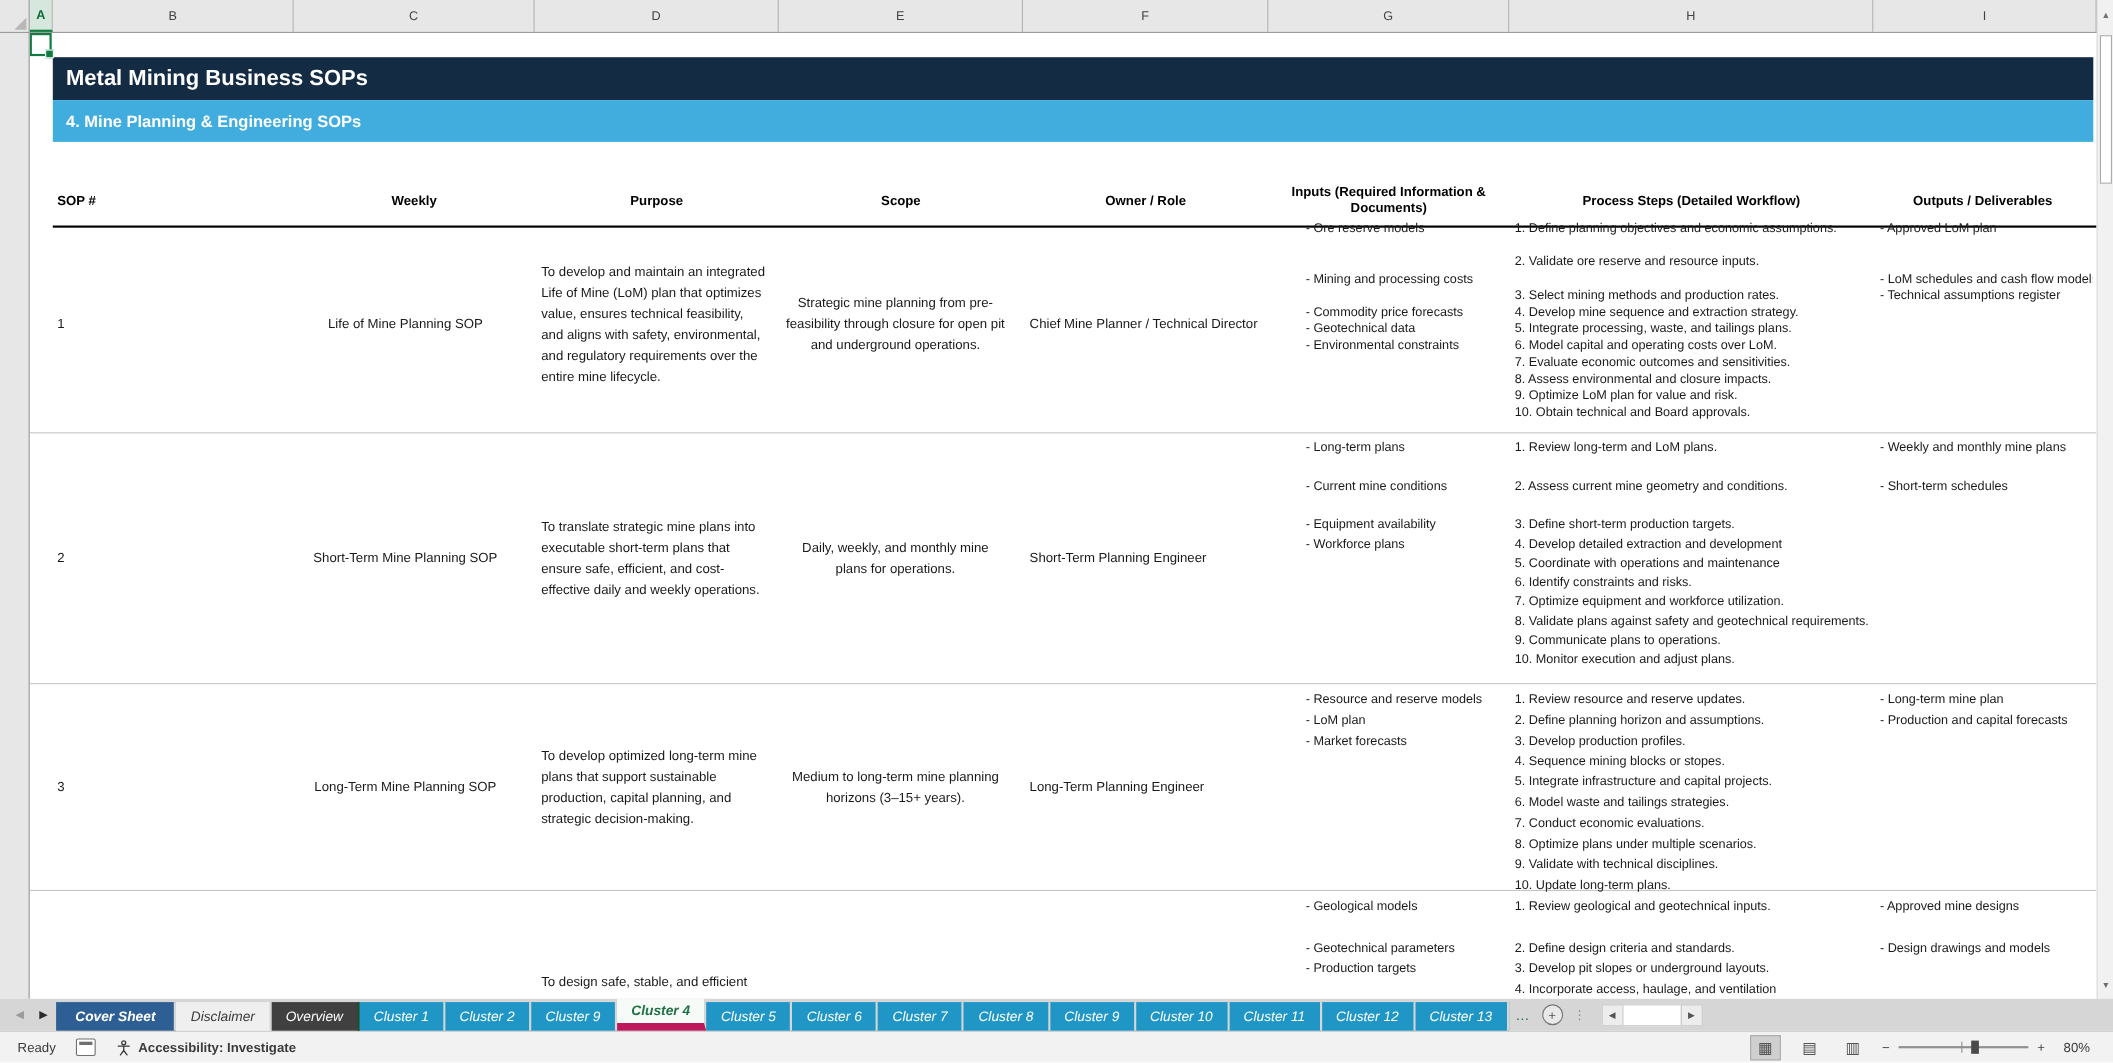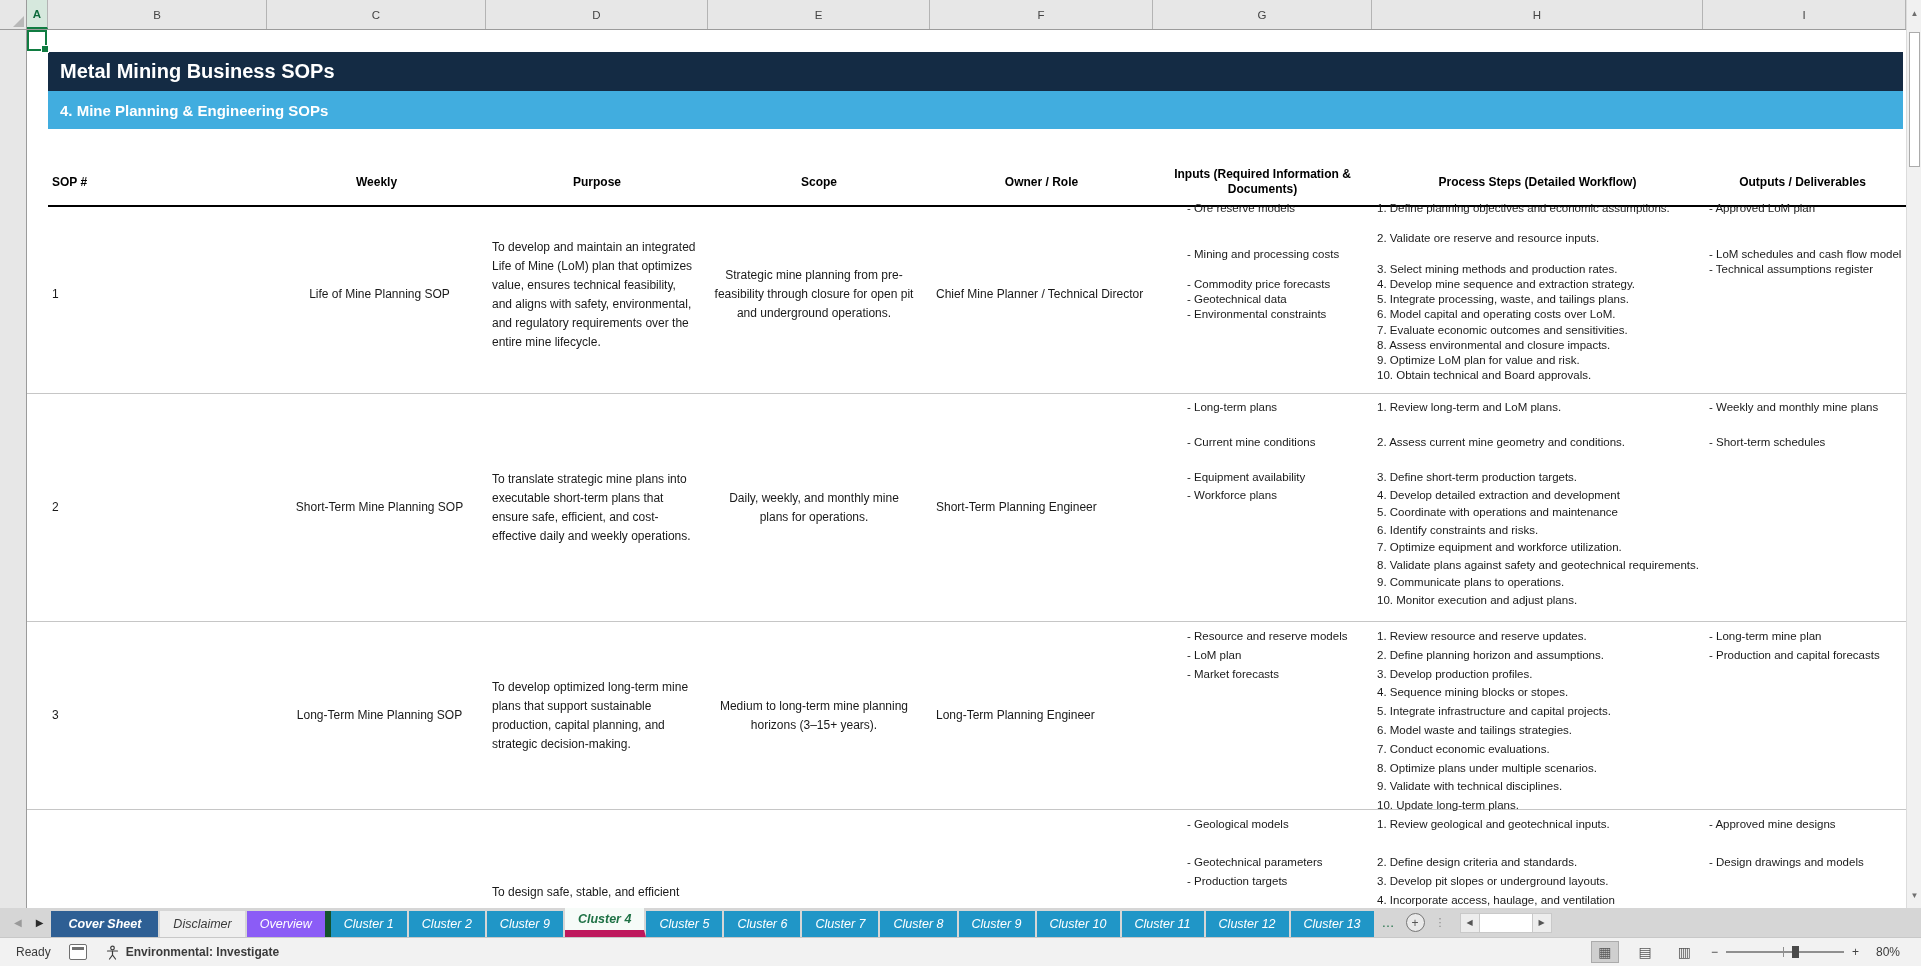--- a/index.html
+++ b/index.html
@@ -37,21 +37,21 @@
   
   #thead{left:0;top:159px;width:1906px;height:48px;}
   #thead .hline{position:absolute;left:48px;top:46px;width:1858px;height:2px;background:#000;}
   .hcell{position:absolute;top:0;height:46px;display:flex;align-items:center;justify-content:center;
     text-align:center;font-weight:bold;font-size:12px;color:#000;line-height:15px;}
   .hcell.left{justify-content:flex-start;padding-left:4px;box-sizing:border-box;}
 
   .trow{position:absolute;left:0;width:1906px;}
   .trow.bline{border-bottom:1px solid #C6C6C6;box-sizing:border-box;}
   .cell{position:absolute;top:0;height:100%;box-sizing:border-box;font-size:12px;line-height:19px;}
-  .cb{left:48px;width:219px;} .cc{left:270px;width:219px;} .cd{left:486px;width:222px;}
+  .cb{left:48px;width:219px;} .cc{left:259px;width:219px;} .cd{left:486px;width:222px;}
   .ce{left:708px;width:222px;} .cf{left:930px;width:223px;} .cg{left:1153px;width:219px;margin-left:28px;}
   .ch{left:1372px;width:331px;} .ci{left:1703px;width:199px;overflow:hidden;}
   .mid{display:flex;align-items:center;}
   .bot{display:flex;align-items:flex-end;padding-bottom:6px;}
   .ctr{justify-content:center;text-align:center;}
   .cb.mid{padding-left:4px;}
   .cd{padding-left:6px;padding-right:10px;}
   .ce{padding-left:6px;padding-right:16px;text-align:center;}
   .cf{padding-left:6px;}
   .pre{white-space:pre-wrap;font-size:11.5px;}
@@ -71,21 +71,21 @@
 
   
   #tabbar{left:0;top:908px;width:1921px;height:29px;background:#D6D6D6;display:flex;align-items:flex-end;z-index:6;}
   #tabnav{display:flex;align-items:center;height:29px;padding:0 8px 0 14px;gap:14px;}
   .navarr{font-size:10px;color:#9a9a9a;}
   .navarr.on{color:#2b2b2b;}
   #tabs{display:flex;align-items:flex-end;height:29px;font-style:italic;}
   .tab{height:26px;display:flex;align-items:center;padding:0 13px;font-size:12.5px;white-space:nowrap;box-sizing:border-box;cursor:default;}
   .tab.cover{background:#2E5F94;color:#fff;font-weight:bold;padding:0 17px;border-right:2px solid #D6D6D6;}
   .tab.plain{background:#EFEFEF;color:#3b3b3b;border-right:2px solid #D6D6D6;}
-  .tab.overview{background:#8b5cf6;color:#fff;border-right:6px solid #14532d;}
+  .tab.overview{background:#404040;color:#fff;border-right:2px solid #14532d;}
   .tab.cluster{background:#2096C7;color:#fff;border-right:2px solid #D6D6D6;}
   .tab.active{background:#F6FBF8;color:#1E7145;font-weight:bold;height:29px;border-bottom:7px solid #be185d;border-right:2px solid #D6D6D6;}
   #tabextras{display:flex;align-items:center;height:29px;gap:10px;padding-left:6px;}
   #dots{font-size:13px;color:#1E7145;letter-spacing:1px;}
   #newsheet{width:17px;height:17px;border:1px solid #777;border-radius:50%;display:flex;align-items:center;justify-content:center;font-size:12px;color:#555;background:#E9E9E9;}
   #splitter{color:#8a8a8a;font-size:11px;}
   #hscroll{margin-left:4px;display:flex;align-items:center;height:29px;}
   #hscroll .harr{width:20px;height:20px;background:#EDEDED;border:1px solid #C9C9C9;display:flex;align-items:center;justify-content:center;font-size:8px;color:#555;box-sizing:border-box;}
   #hthumb{width:52px;height:20px;background:#fff;border:1px solid #C9C9C9;border-left:none;border-right:none;box-sizing:border-box;}
 
@@ -398,21 +398,21 @@
 
 <div class="abs" id="statusbar">
   <div class="lft">
     <span>Ready</span>
     <span id="macroicon"></span>
     <span id="accwrap">
       <svg width="15" height="15" viewBox="0 0 15 15">
         <circle cx="7.5" cy="3" r="1.8" fill="none" stroke="#3b3b3b" stroke-width="1.2"></circle>
         <path d="M2.5 6 L12.5 6 M7.5 6 L7.5 10 M7.5 10 L4.5 14 M7.5 10 L10.5 14" fill="none" stroke="#3b3b3b" stroke-width="1.2" stroke-linecap="round"></path>
       </svg>
-      <span>Environmental: Investigate</span>
+      <span>Accessibility: Investigate</span>
     </span>
   </div>
   <div class="rgt">
     <span class="viewico pressed">▦</span>
     <span class="viewico">▤</span>
     <span class="viewico">▥</span>
     <div id="zoomslider">
       <span>−</span>
       <div id="ztrack">
         <div id="ztick"></div>

